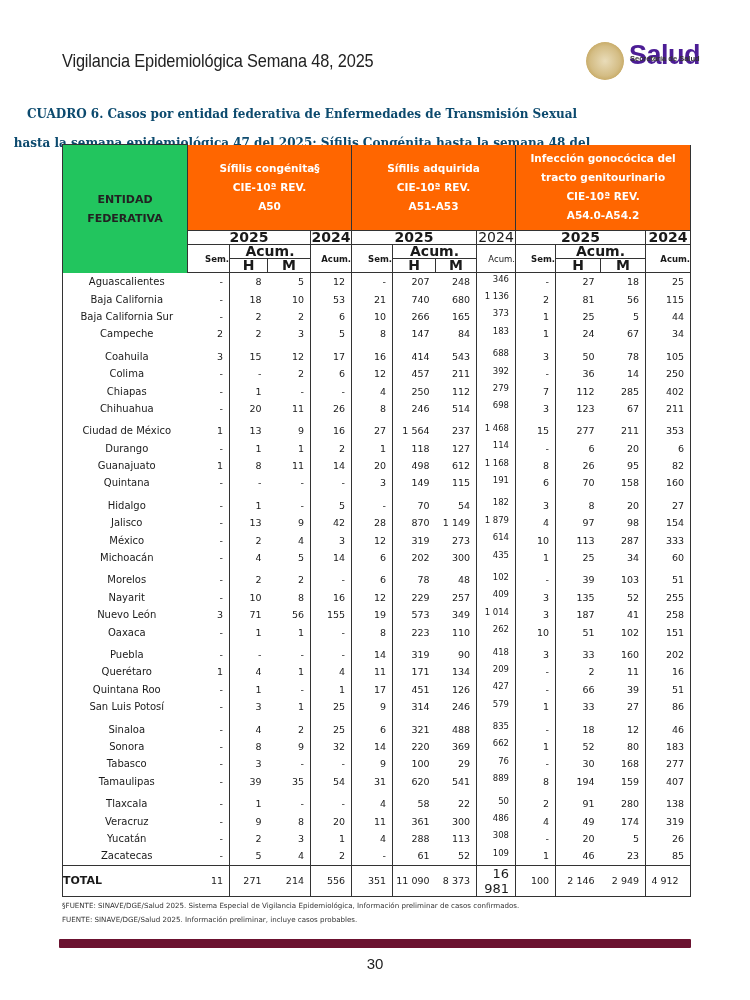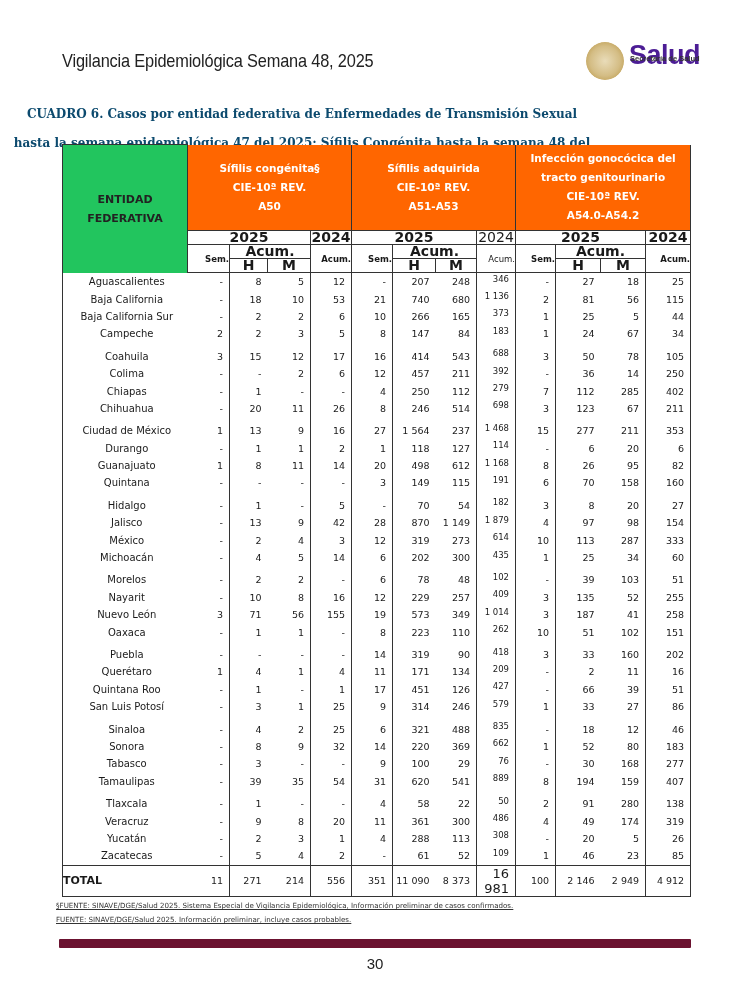--- a/index.html
+++ b/index.html
@@ -24,23 +24,23 @@
   tr.data td.state { text-align: center; padding-left: 3px; padding-right: 0; font-size: 10px; border-left: 1.5px solid #333; }
   tr.data td.bl { border-left: 1.5px solid #333; }
   tr.data td.br { border-right: 1.5px solid #333; }
   tr.data td.acu24 { font-size: 8.5px; }
   tr.data td .v { position: relative; }
   tr.data td.acu24 .v { top: -3px; text-align: center; }
   tr.data.gap td { padding-top: 5px; }
   tr.total td { font-size: 9.5px; text-align: right; padding-right: 6px; height: 18px; border-top: 1.5px solid #333; border-bottom: 1.5px solid #333; }
   tr.total td.state { text-align: left; font-weight: bold; font-size: 11px; border-left: 1.5px solid #333; }
   tr.total td.bl { border-left: 1.5px solid #333; }
-  tr.total td.br { border-right: 1.5px solid #333; }
+  tr.total td.br { border-right: 1.5px solid #333; text-align: center; }
   tr.total td.acu24 { font-size: 13px; }
-  .footnote { position: absolute; left: 56px; font-size: 7.1px; color: #333; font-family: "DejaVu Sans", sans-serif; text-decoration: underline; }
+  .footnote { position: absolute; left: 62px; font-size: 7.1px; color: #333; font-family: "DejaVu Sans", sans-serif; }
   .footnote.f1 { top: 901px; }
   .footnote.f2 { top: 915px; }
   .bar { position: absolute; left: 59px; top: 939px; width: 632px; height: 9px; background: #6b1230; border-radius: 1px; }
   .page-num { position: absolute; left: 0; width: 750px; top: 955px; text-align: center; font-family: "Liberation Sans", sans-serif; font-size: 15px; color: #222; }
 </style>
 </head>
 <body>
 
 <div class="header-title">Vigilancia Epidemiológica Semana 48, 2025</div>
 

